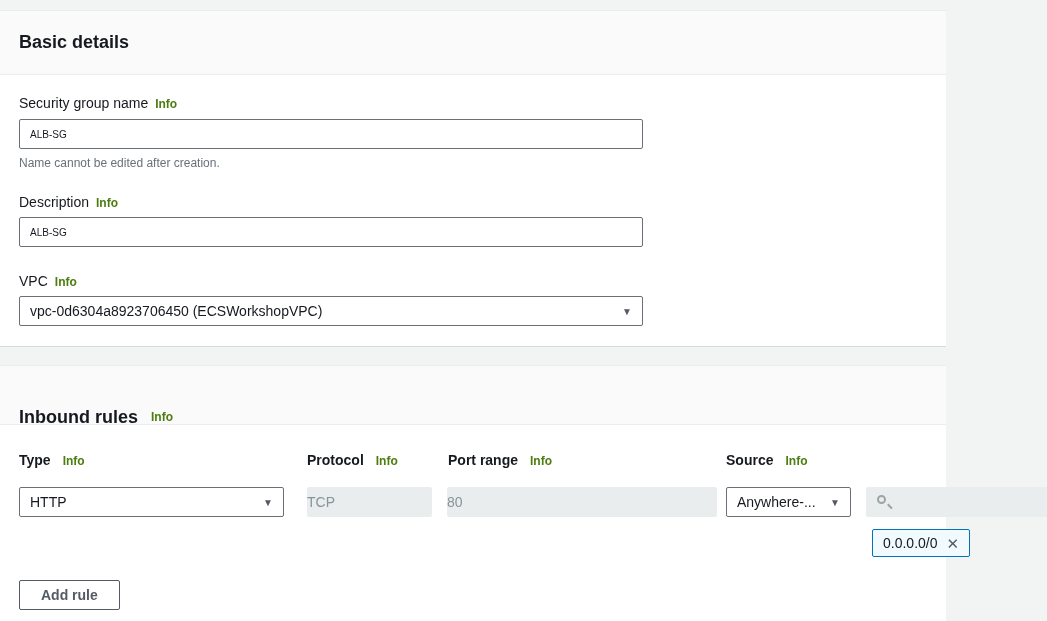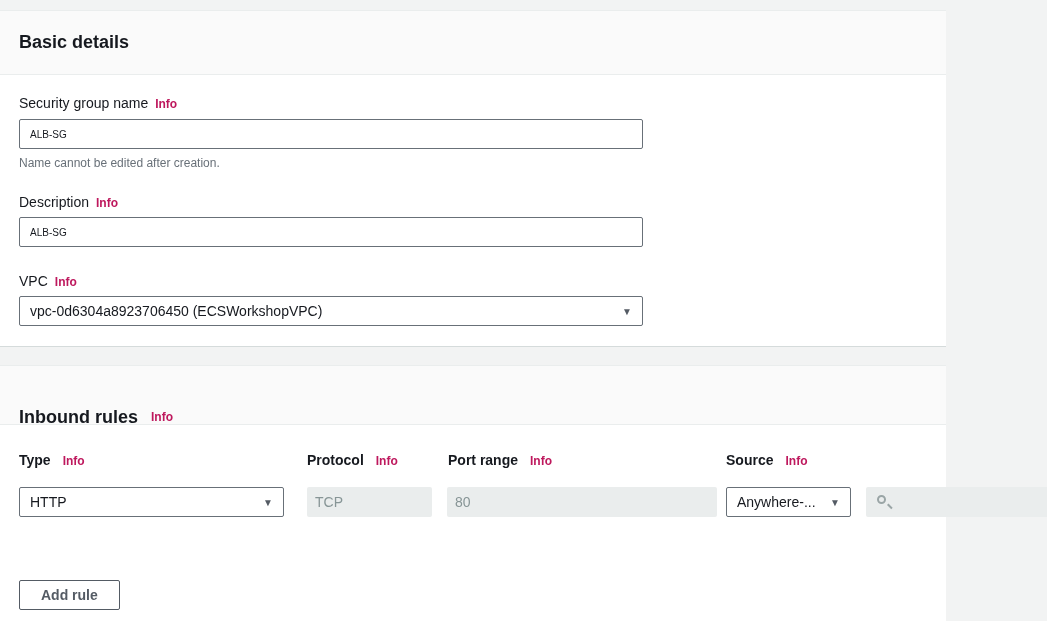--- a/index.html
+++ b/index.html
@@ -35,21 +35,21 @@
 
   .card-body { position:relative; width:100%; }
   .card-basic  .card-body { height:271px; }
   .card-inbound .card-body { height:196px; }
 
   .field-label { position:absolute; left:19px; font-size:14px; color:#16191f; white-space:nowrap; }
   .field-label .lbl-txt { font-weight:400; }
   .col-label .lbl-txt { font-weight:700; }
 
   .info {
-    color:#be185d; font-size:12px; font-weight:700;
+    color:#4d7c0f; font-size:12px; font-weight:700;
     margin-left:7px; cursor:pointer; text-decoration:none;
   }
   .col-label .info { margin-left:12px; }
 
   .text-input {
     position:absolute; left:19px; width:624px; height:30px;
     border:1px solid #687078; border-radius:2px; background:#ffffff;
     font-family:"Liberation Sans", sans-serif;
     font-size:10px; color:#16191f; padding:0 10px; outline:none;
   }
@@ -60,21 +60,21 @@
     border:1px solid #687078; border-radius:2px;
     display:flex; align-items:center; justify-content:space-between;
     padding:0 10px; cursor:pointer; font-size:14px; color:#16191f;
     white-space:nowrap; overflow:hidden;text-align:center;
   }
   .caret { font-size:10px; color:#545b64; margin-left:8px; flex:0 0 auto; }
 
   .disabled-input {
     position:absolute; height:30px; background:#eaeded;
     border:none; border-radius:2px; color:#879596; font-size:14px;
-    font-family:"Liberation Sans", sans-serif; padding:0 8px; outline:none;
+    font-family:"Liberation Sans", sans-serif; padding:0 0; outline:none;
   }
 
   .search-box {
     position:absolute; height:30px; background:#eaeded; border-radius:2px;
   }
   .search-box input {
     width:100%; height:100%; border:none; background:transparent; outline:none;
     font-family:"Liberation Sans", sans-serif; font-size:14px; color:#16191f;
     padding:0 10px 0 32px;
   }
@@ -176,19 +176,23 @@
       <div class="select" style="top:62px; left:726px; width:125px;">
         <span>Anywhere-...</span>
         <span class="caret">▼</span>
       </div>
 
       <div class="search-box" style="top:62px; left:866px; width:201px;">
         <span class="search-icon"></span>
         <input type="text" style="">
       </div>
 
+      <div class="token" style="top:104px; left:872px;">
+        <span>0.0.0.0/0</span>
+        <span class="token-close">✕</span>
+      </div>
 
       <button class="btn-secondary" style="top:155px; left:19px;">Add rule</button>
 
     </div>
   </section>
 
 </div>
 
 </body></html>

